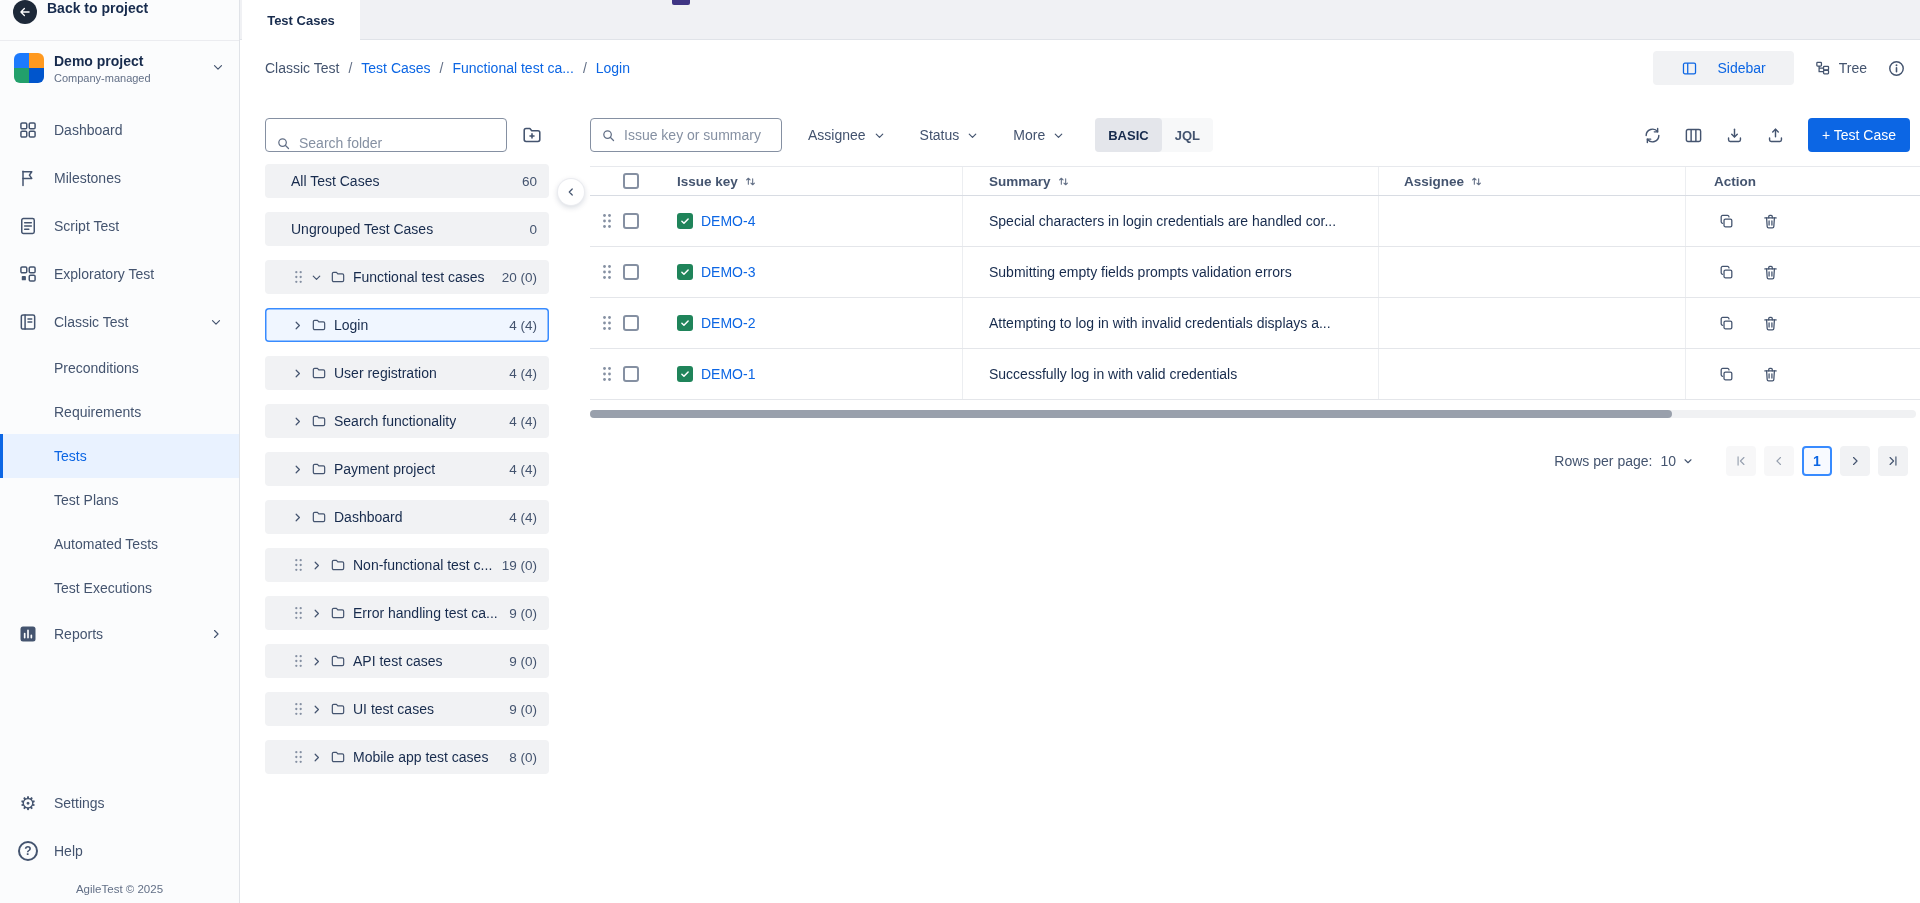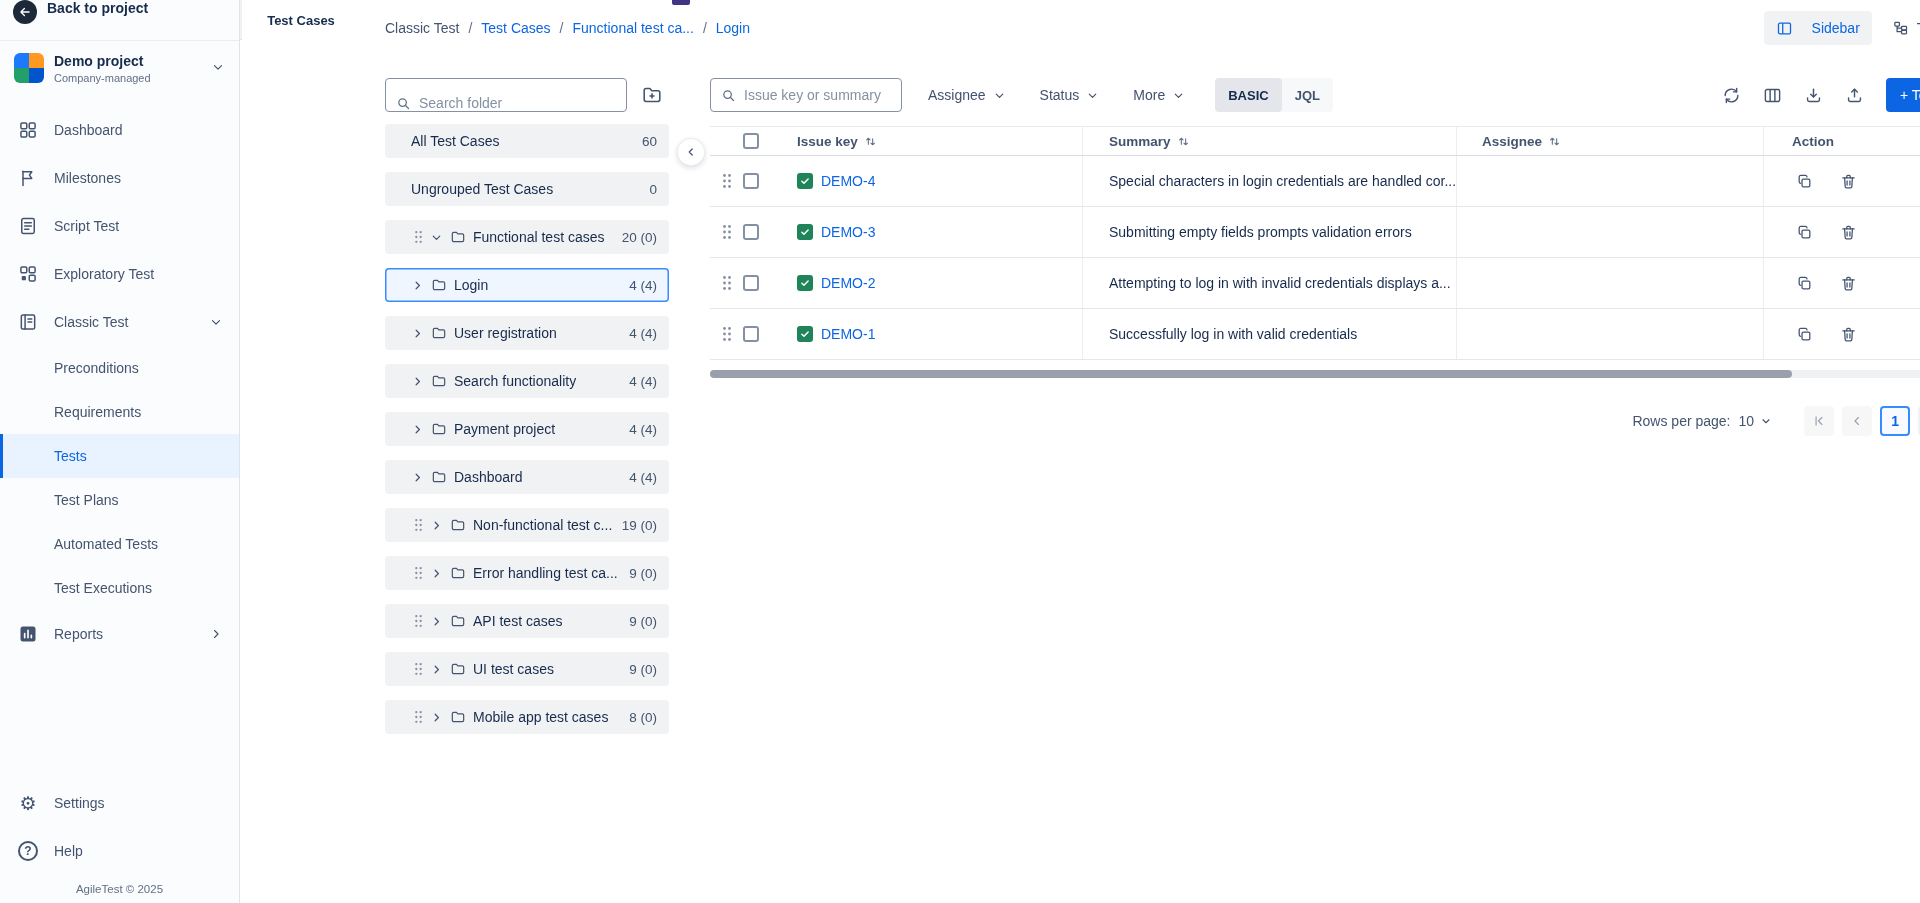--- a/index.html
+++ b/index.html
@@ -23,32 +23,32 @@
   .nav-item .nav-icon{width:24px;display:flex;justify-content:center;align-items:center;flex:0 0 24px}
   .nav-item .caret{margin-left:auto;display:flex;align-items:center}
   .nav-sub-item{height:44px;display:flex;align-items:center;padding:0 16px 0 54px;color:#44546F;cursor:pointer}
   .nav-sub-item.active{background:#E9F2FF;color:#0C66E4;box-shadow:inset 3px 0 0 #0C66E4;font-weight:500}
   .sidebar-bottom{position:absolute;left:0;right:0;bottom:0;padding-bottom:8px}
   .footer-text{font-size:11.5px;color:#626F86;text-align:center;margin-top:8px}
   .help-circle{width:20px;height:20px;border-radius:50%;border:2px solid #44546F;display:flex;align-items:center;justify-content:center;font-size:12px;font-weight:700;color:#44546F}
   .gear-glyph{font-family:"DejaVu Sans",sans-serif;font-size:19px;color:#44546F;line-height:1}
 
   
-  .main{flex:1;display:flex;flex-direction:row;min-width:0}
+  .main{flex:1;display:flex;flex-direction:column;min-width:0}
   .tabbar{height:40px;background:#F0F1F4;display:flex;align-items:stretch;border-bottom:1px solid #E0E3E8;position:relative}
   .tab{background:#fff;min-width:118px;padding:0 20px;display:flex;align-items:center;justify-content:center;font-size:13px;font-weight:600;color:#172B4D;margin-left:2px;height:41px;z-index:1;cursor:pointer}
   .top-accent{position:absolute;left:432px;top:0;width:18px;height:5px;background:#3F3584;border-radius:0 0 2px 2px}
 
   .content{flex:1;display:flex;flex-direction:column;background:#fff;min-height:0}
   .content-header{height:56px;display:flex;align-items:center;padding:0 14px 0 25px}
   .breadcrumb{display:flex;align-items:center;gap:9px}
   .crumb{color:#44546F}.crumb.link{color:#0C66E4;cursor:pointer}
   .crumb-sep{color:#626F86}
   .header-controls{margin-left:auto;display:flex;align-items:center;gap:12px}
-  .btn-sidebar{display:flex;align-items:center;gap:19px;height:34px;padding:0 12px;background:#F1F2F4;border-radius:4px;color:#0C66E4;font-weight:500;cursor:pointer;border:none;font-size:14px}
+  .btn-sidebar{display:flex;align-items:center;gap:19px;height:34px;padding:0 28px;background:#F1F2F4;border-radius:4px;color:#0C66E4;font-weight:500;cursor:pointer;border:none;font-size:14px}
   .btn-tree{display:flex;align-items:center;gap:8px;height:34px;padding:0 8px;background:transparent;border:none;border-radius:4px;color:#44546F;font-weight:500;cursor:pointer;font-size:14px}
   .icon-plain{display:flex;align-items:center;justify-content:center;cursor:pointer}
 
   .content-body{flex:1;display:flex;align-items:flex-start;position:relative;padding-top:22px;min-height:0}
 
   
   .folder-panel{flex:0 0 284px;width:284px;margin-left:25px}
   .folder-search-row{display:flex;align-items:center;gap:8px;margin-bottom:12px}
   .folder-search{flex:1;height:34px;border:1px solid #8590A2;border-radius:4px;display:flex;align-items:flex-end;gap:8px;padding:0 10px;background:#fff}
   .folder-search input{border:none;outline:none;font-size:14px;color:#172B4D;width:100%;background:transparent;font-family:inherit}

